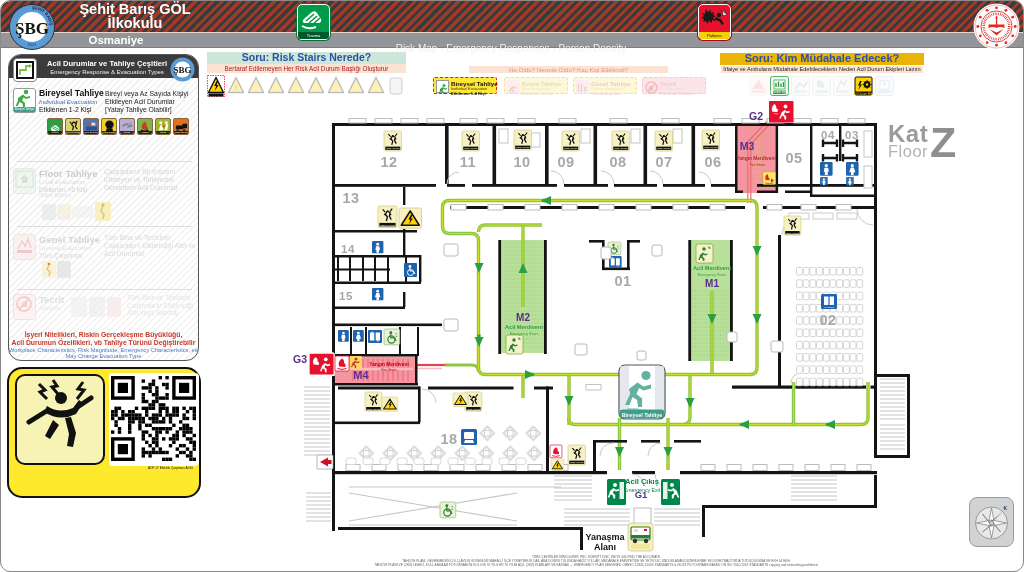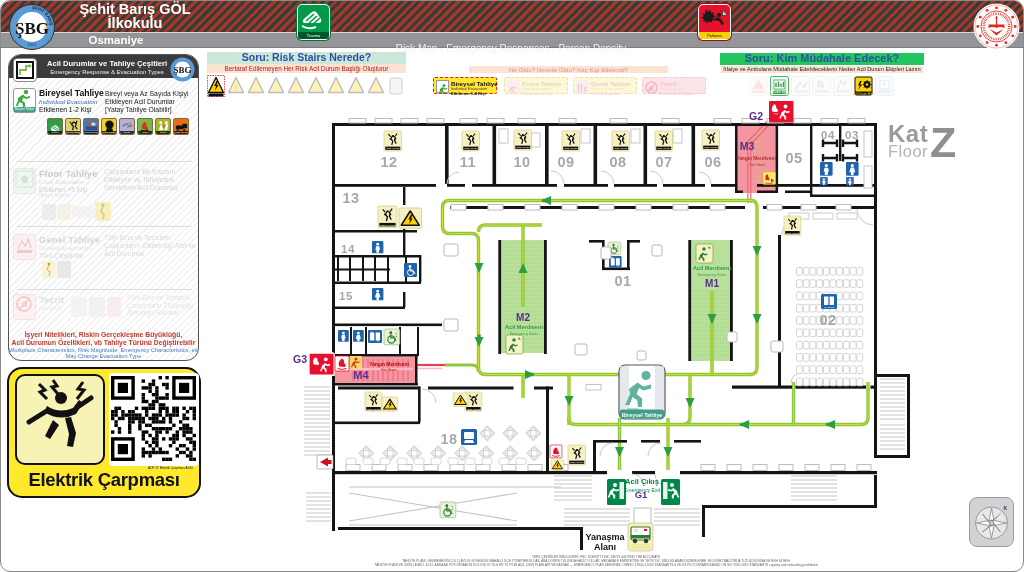--- a/index.html
+++ b/index.html
@@ -143,21 +143,21 @@
 <div class="abs" style="left:641px;top:76px;width:64px;height:17px;background:#fbdfe3;border:1px dashed #f3bcc4;border-radius:2px;opacity:0.8">
  <div style="position:absolute;left:2px;top:1.5px;width:13px;height:13px"><svg width="13" height="13" viewBox="0 0 13 13">
           <circle cx="6.5" cy="6.5" r="5.5" fill="none" stroke="#f2aab2" stroke-width="1.5"></circle>
           <path d="M2.5 10.5 L10.5 2.5" stroke="#f2aab2" stroke-width="1.5"></path>
           <path d="M4 6 l2-1.5 2 1 v4 h-4z" fill="#f2aab2"></path>
         </svg></div>
  <div style="position:absolute;left:17px;top:1.5px;color:#f0b6be;font-weight:bold;font-size:6.2px;white-space:nowrap">Tecrit</div>
  <div style="position:absolute;left:17px;top:8.5px;color:#f4ccd2;font-size:3.8px;font-style:italic;white-space:nowrap">No Evacuation</div>
  <div style="position:absolute;left:17px;top:12.5px;color:#f0b6be;font-size:4.2px;white-space:nowrap">Kimsenin Tahliyesi</div>
 </div>
-<div class="abs" style="left:719px;top:52px;width:204px;height:12px;background:#22c55e;color:#2b50a5;font-weight:bold;font-size:11px;text-align:center;line-height:11.5px">Soru: Kim Müdahale Edecek?</div>
+<div class="abs" style="left:719px;top:52px;width:204px;height:12px;background:#eab308;color:#2b50a5;font-weight:bold;font-size:11px;text-align:center;line-height:11.5px">Soru: Kim Müdahale Edecek?</div>
 <div class="abs" style="left:720px;top:64.5px;width:202px;height:7.5px;background:#fbe3d3;color:#222;font-size:5.6px;text-align:center;line-height:7.5px;white-space:nowrap">İtfaiye ve Ambulans Müdahale Edebileceklerin Neden Acil Durum Ekipleri Lazım</div>
 <svg class="abs" style="left:748px;top:74.5px" width="146" height="21" viewBox="0 0 146 21">
 <g opacity="0.35">
         <rect x="0.5" y="0.5" width="18" height="19" rx="2" fill="#fdf3f3" stroke="#eec"></rect>
         <path d="M9.5 4 l6 9 h-12z" fill="#f0b0b0"></path>
         <rect x="3" y="14" width="13" height="3" fill="#f5caca"></rect>
       </g>
 <g>
         <rect x="21.5" y="0.5" width="18" height="19" rx="2" fill="#eaf6ee" stroke="#2e9e44" stroke-width="0.8"></rect>
         <rect x="25" y="4" width="11" height="9" fill="#fff" stroke="#2e9e44" stroke-width="0.7"></rect>
@@ -528,21 +528,20 @@
           <rect x="81.6" y="37.4" width="3.4" height="3.4" fill="#000"></rect>
           <rect x="81.6" y="40.8" width="3.4" height="3.4" fill="#000"></rect>
           <rect x="81.6" y="57.8" width="3.4" height="3.4" fill="#000"></rect>
           <rect x="81.6" y="64.6" width="3.4" height="3.4" fill="#000"></rect>
           <rect x="81.6" y="68.0" width="3.4" height="3.4" fill="#000"></rect>
           <rect x="81.6" y="71.4" width="3.4" height="3.4" fill="#000"></rect>
           <rect x="81.6" y="81.6" width="3.4" height="3.4" fill="#000"></rect>
         </svg>
  </div>
  <div style="position:absolute;right:6px;top:97px;color:#111;font-size:3.2px">ADF 17 Elektrik Çarpması A010</div>
- <div style="position:absolute;left:0;top:100px;width:100%;text-align:center;color:#111;font-weight:bold;font-size:18.5px;letter-spacing:-0.3px">Elektrik Çarpması</div>
 </div>
 
 <svg class="abs" style="left:0;top:0" width="1024" height="572" viewBox="0 0 1024 572">
       <defs>
 <g id="moose">
           <rect x="0" y="0" width="14" height="16" rx="1" fill="#f6f0c2" stroke="#d8cf8a" stroke-width="0.6"></rect>
 <path d="M7 3.5 l-1.6 2.8 1.6 1.8 -0.8 3 M7 3.5 l2 1.6 -0.6 2.4 1.4 2.6" stroke="#111" stroke-width="1" fill="none"></path>
 <path d="M3.5 2.5 l1.8 2 M10.5 2 l-1.6 2.2 M4.5 6 l2 1 M9.8 6 l-1.6 1" stroke="#111" stroke-width="0.9"></path>
 <rect x="1" y="12.5" width="12" height="2.6" fill="#111"></rect>
           <text x="7" y="14.6" font-size="1.8" fill="#ffe" text-anchor="middle">Vahşi Hayvan</text>

